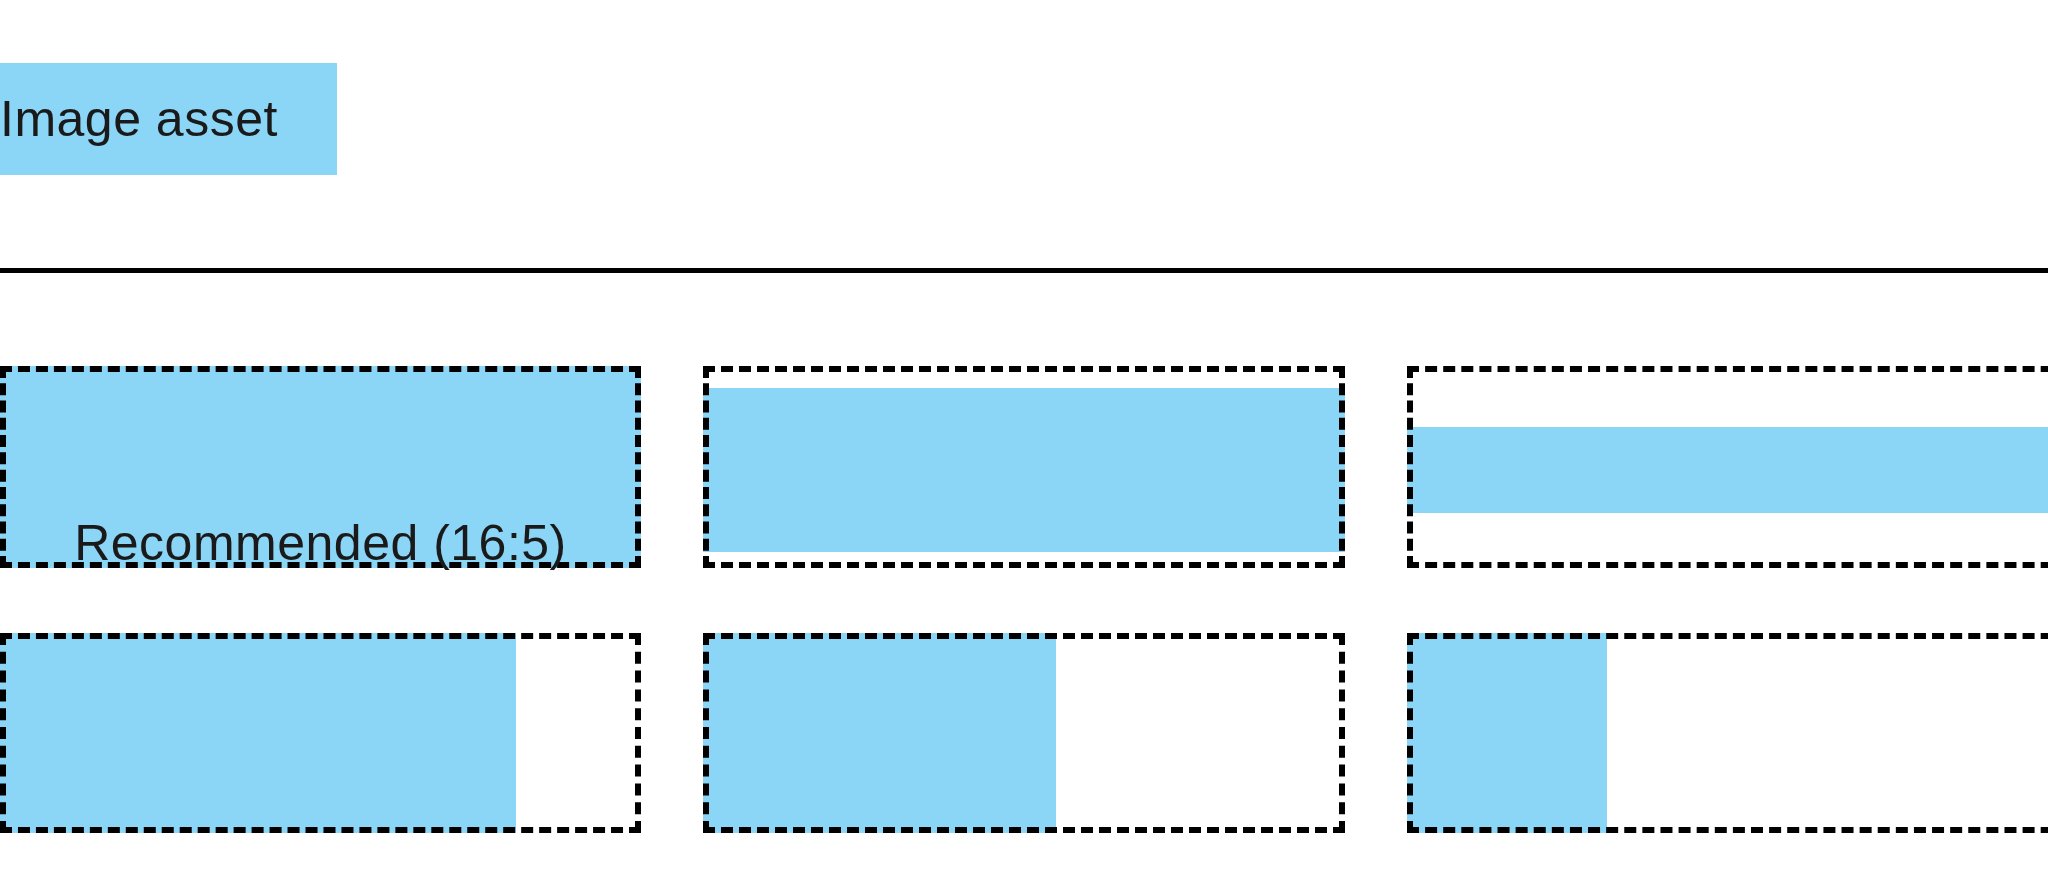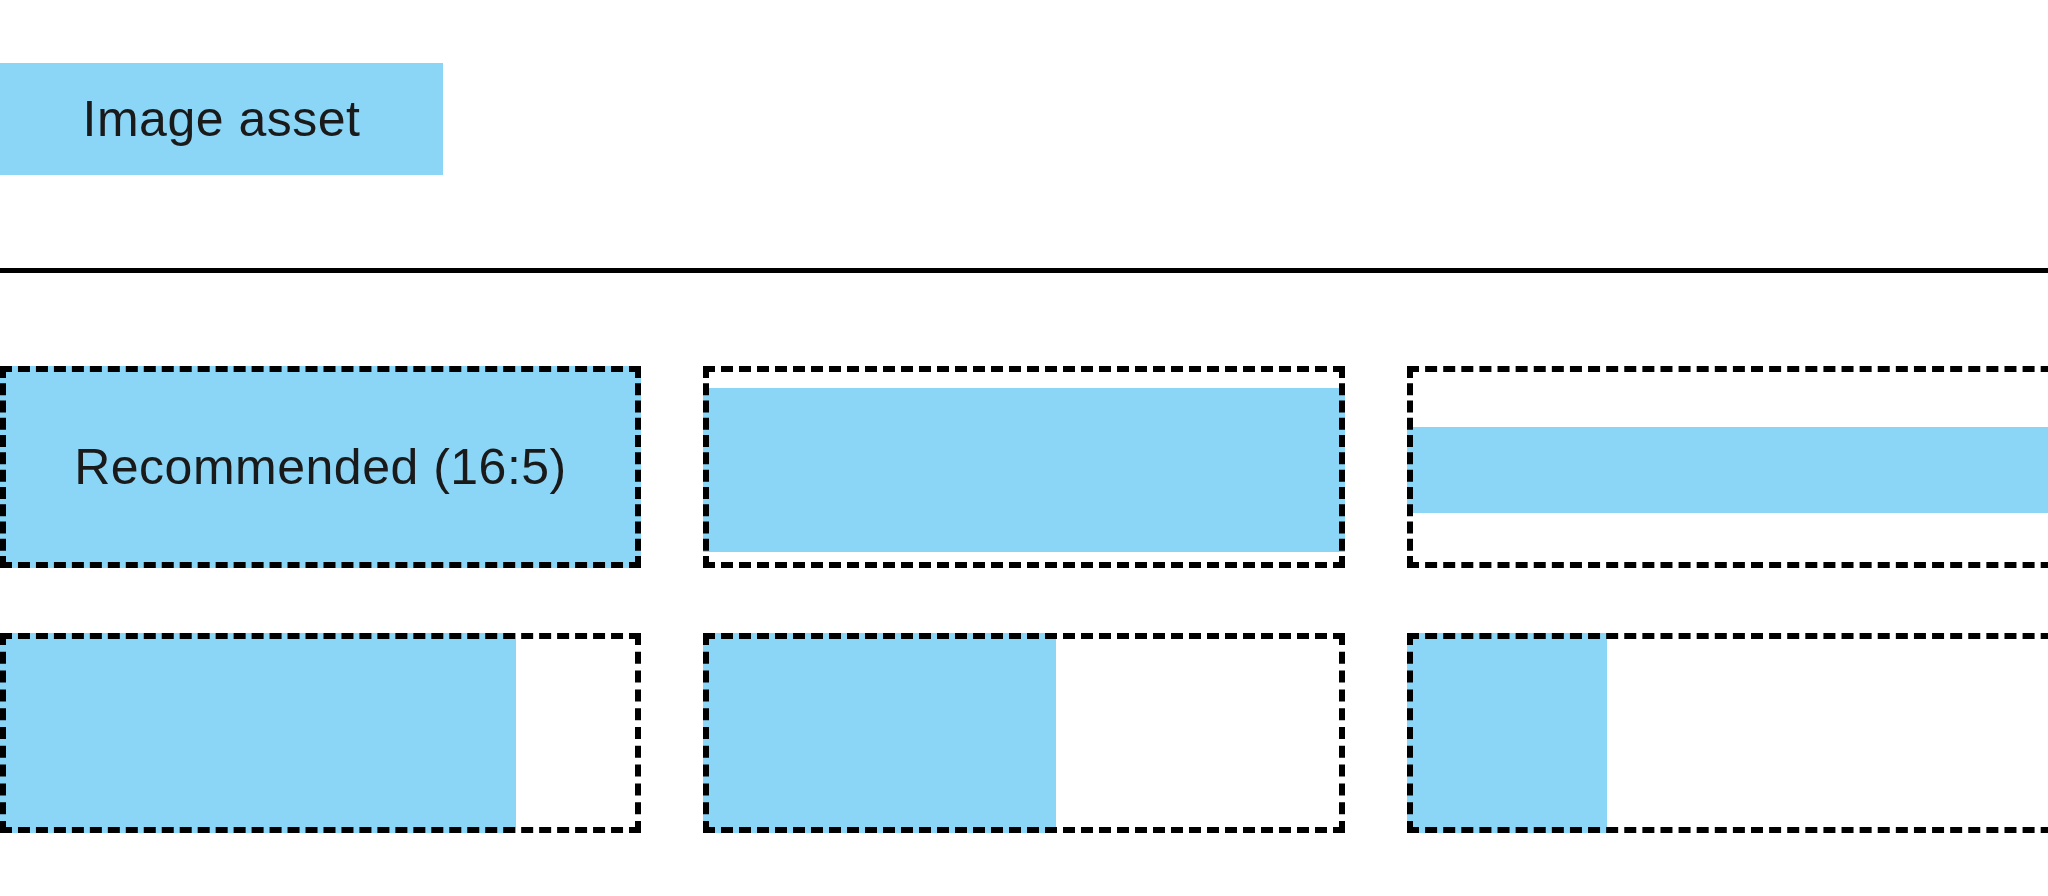--- a/index.html
+++ b/index.html
@@ -22,26 +22,25 @@
     line-height: 1;
     letter-spacing: 0.5px;
     white-space: nowrap;
   }
 
   
   .legend-swatch {
     position: absolute;
     left: 0;
     top: 63px;
-    width: 443px;
+    width: 337px;
     height: 112px;
     background: var(--asset-blue);
     display: flex;
     align-items: center;
-    justify-content: center;
   }
   .legend-header-box {
     position: absolute;
     left: 457px;
     top: 63px;
     width: 909px;
     height: 114px;
     box-sizing: border-box;
     border: 6px dashed #000;
     display: flex;
@@ -78,21 +77,21 @@
   .cell .dash-frame {
     position: absolute;
     inset: 0;
     box-sizing: border-box;
     border: 6px dashed #000;
   }
   .cell .cell-label {
     position: absolute;
     inset: 0;
     display: flex;
-    align-items: center;
+    align-items: flex-end;
     justify-content: center;
   }
 </style>
 </head>
 <body>
 
 <div class="stage">
 
   <div class="legend-swatch diagram-text">
     <span>Image asset</span>

